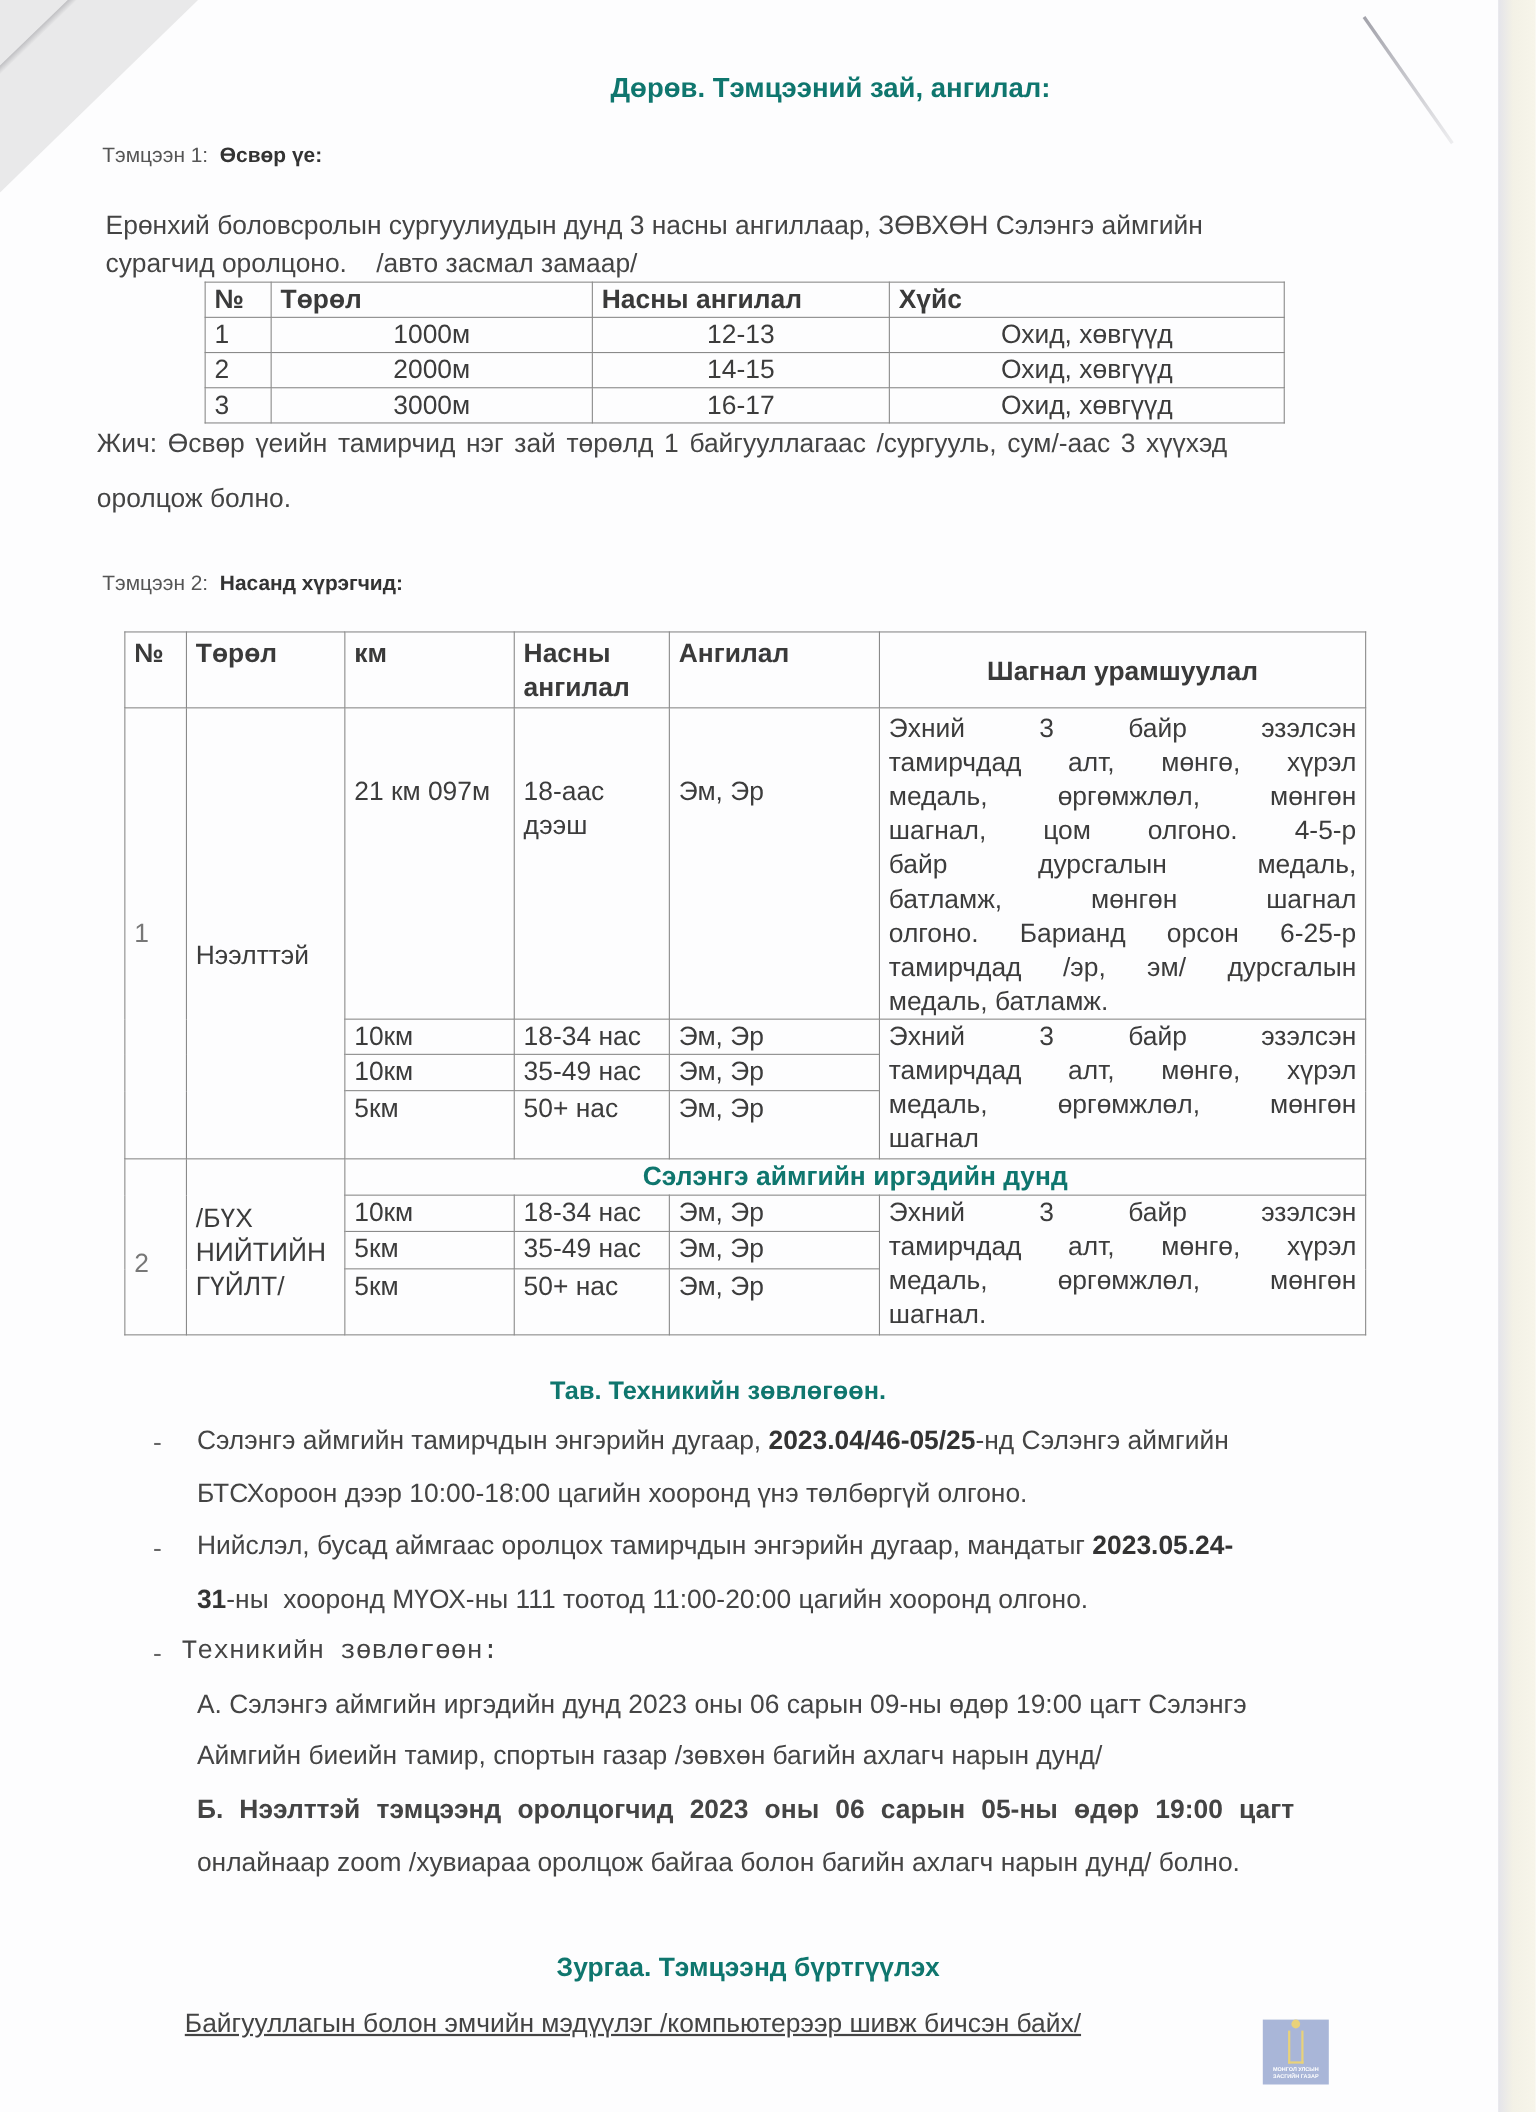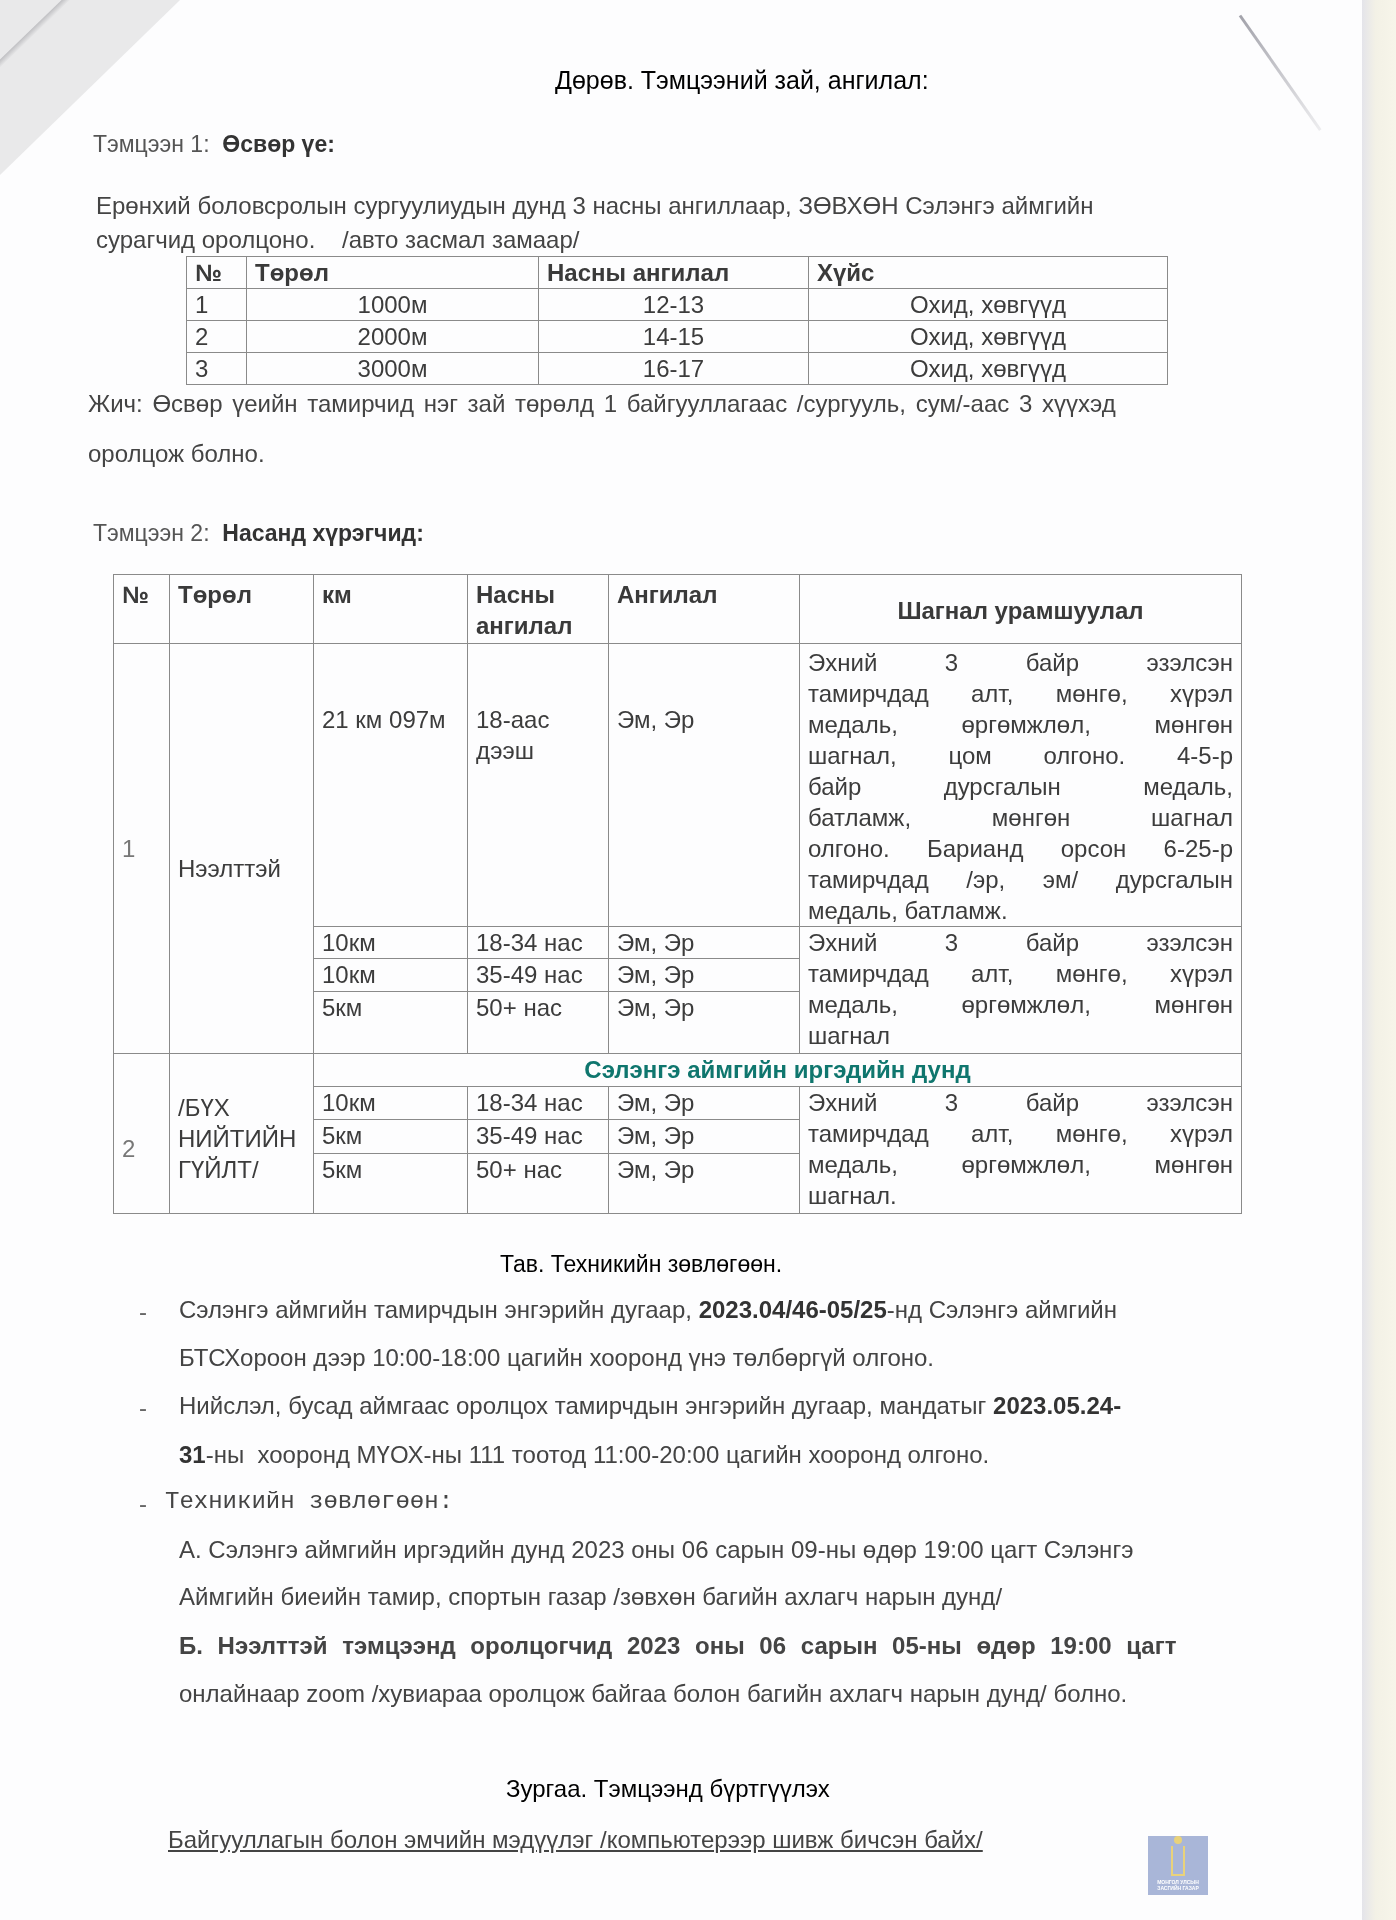--- a/index.html
+++ b/index.html
@@ -22,22 +22,22 @@
   .fold-tr {
     position: absolute; left: 1240px; top: 14px; width: 140px; height: 3px;
     background: linear-gradient(to right, rgba(140,140,150,0.8), rgba(200,200,205,0.3));
     transform: rotate(55deg); transform-origin: left center;
   }
   .edge-right {
     position: absolute; left: 1362px; top: 0; width: 34px; height: 1920px;
     background: linear-gradient(to right, #e4e4ea, #f3f1e6 40%, #f7f5ea);
   }
   .abs { position: absolute; white-space: nowrap; }
-  .h-center { font-weight: normal; font-size: 25px; color: #000000; }
-  .sub-h { font-size: 23px; color: #555; }
+  .h-center { font-weight: bold; font-size: 25px; color: #0f766e; }
+  .sub-h { font-size: 19px; color: #555; }
   .sub-h b { color: #333; }
   .para { font-size: 24px; color: #444; }
   .bold { font-weight: bold; color: #333; }
 
   table.t { position: absolute; border-collapse: collapse; font-size: 24px; color: #3c3c3c; }
   table.t td, table.t th { border: 1.5px solid #8a8a8a; padding: 0 8px; vertical-align: top; font-weight: normal; text-align: left; }
   table.t th { font-weight: bold; color: #3a3a3a; }
 
   .t1 { left: 186px; top: 256px; width: 982px; }
   .t1 td, .t1 th { height: 31px; line-height: 31px; }

